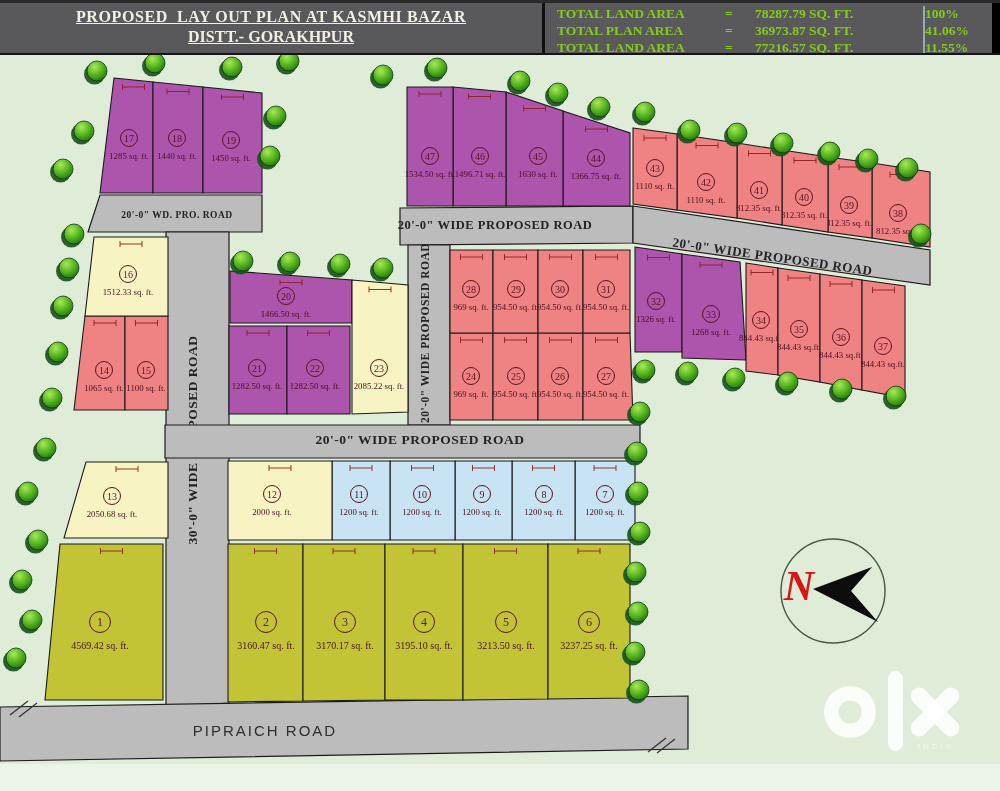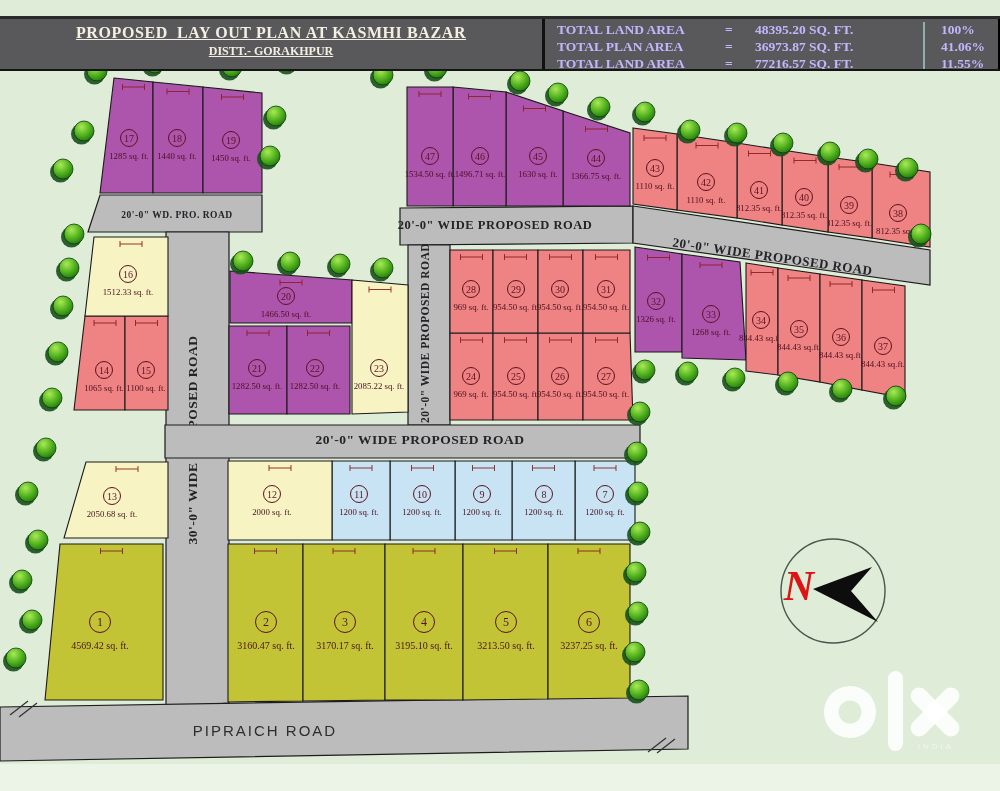--- a/index.html
+++ b/index.html
@@ -1,29 +1,29 @@
 <!DOCTYPE html>
 <html><head>
 <meta charset="utf-8">
 <style>
   html,body{margin:0;padding:0;background:#dfecd8;}
   #stage{position:relative;width:1000px;height:791px;overflow:hidden;font-family:"Liberation Serif",serif;}
   svg{position:absolute;left:0;top:0;}
   
-  .hdr{position:absolute;left:0;top:16px;width:1000px;height:55px;background:#59595c;
+  .hdr{position:absolute;left:0;top:0;width:1000px;height:55px;background:#59595c;
        border-top:3px solid #2a2a2a;border-bottom:2px solid #151515;display:flex;box-sizing:border-box;z-index:5;overflow:hidden;}
   .hdr-title{width:545px;box-sizing:border-box;border-right:3px solid #111;color:#f3efe2;text-align:center;padding-top:5px;}
   .t1{font-size:16px;font-weight:bold;text-decoration:underline;letter-spacing:.6px;white-space:pre;}
-  .t2{font-size:12px;font-weight:bold;text-decoration:underline;margin-top:2px;}
-  .hdr-table{flex:1;color:#c4b5fd;font-size:13.5px;font-weight:bold;padding:3px 0 0 12px;box-sizing:border-box;border-right:2px solid #000000;}
+  .t2{font-size:16px;font-weight:bold;text-decoration:underline;margin-top:2px;}
+  .hdr-table{flex:1;color:#84cc16;font-size:13.5px;font-weight:bold;padding:3px 0 0 12px;box-sizing:border-box;border-right:8px solid #000000;}
   .srow{display:flex;line-height:16.8px;}
   .sl{width:168px;}
   .se{width:30px;}
   .sv{width:168px;}
-  .sp{border-left:2px solid #8fb0aa;padding-left:16px;}
+  .sp{border-left:2px solid #8fb0aa;}
   
   .roadlbl{fill:#232328;font-weight:bold;text-anchor:middle;font-family:"Liberation Serif",serif;letter-spacing:.5px;}
   .sanslbl{fill:#2e2e2e;font-weight:normal;text-anchor:middle;font-family:"Liberation Sans",sans-serif;letter-spacing:2px;}
   .pnum{fill:#5c1220;text-anchor:middle;font-family:"Liberation Serif",serif;}
   .parea{fill:#4a1020;text-anchor:middle;font-family:"Liberation Serif",serif;}
   .plot{stroke:#1a1a1a;stroke-width:1.1;}
   .nletter{fill:#dd1414;font-style:italic;font-weight:bold;text-anchor:middle;font-family:"Liberation Serif",serif;}
   .wm{opacity:.88;}
   .wmsub{fill:#ffffff;opacity:.55;text-anchor:middle;font-family:"Liberation Sans",sans-serif;letter-spacing:3px;}
 </style>
@@ -408,21 +408,21 @@
 
   <div class="hdr">
     <div class="hdr-title">
       <div class="t1">PROPOSED  LAY OUT PLAN AT KASMHI BAZAR</div>
       <div class="t2">DISTT.- GORAKHPUR</div>
     </div>
     <div class="hdr-table">
       <div class="srow">
         <span class="sl">TOTAL LAND AREA</span>
         <span class="se">=</span>
-        <span class="sv">48395.20 SQ. FT.</span>
+        <span class="sv">78287.79 SQ. FT.</span>
         <span class="sp">100%</span>
       </div>
       <div class="srow">
         <span class="sl">TOTAL PLAN AREA</span>
         <span class="se">=</span>
         <span class="sv">36973.87 SQ. FT.</span>
         <span class="sp">41.06%</span>
       </div>
       <div class="srow">
         <span class="sl">TOTAL LAND AREA</span>

